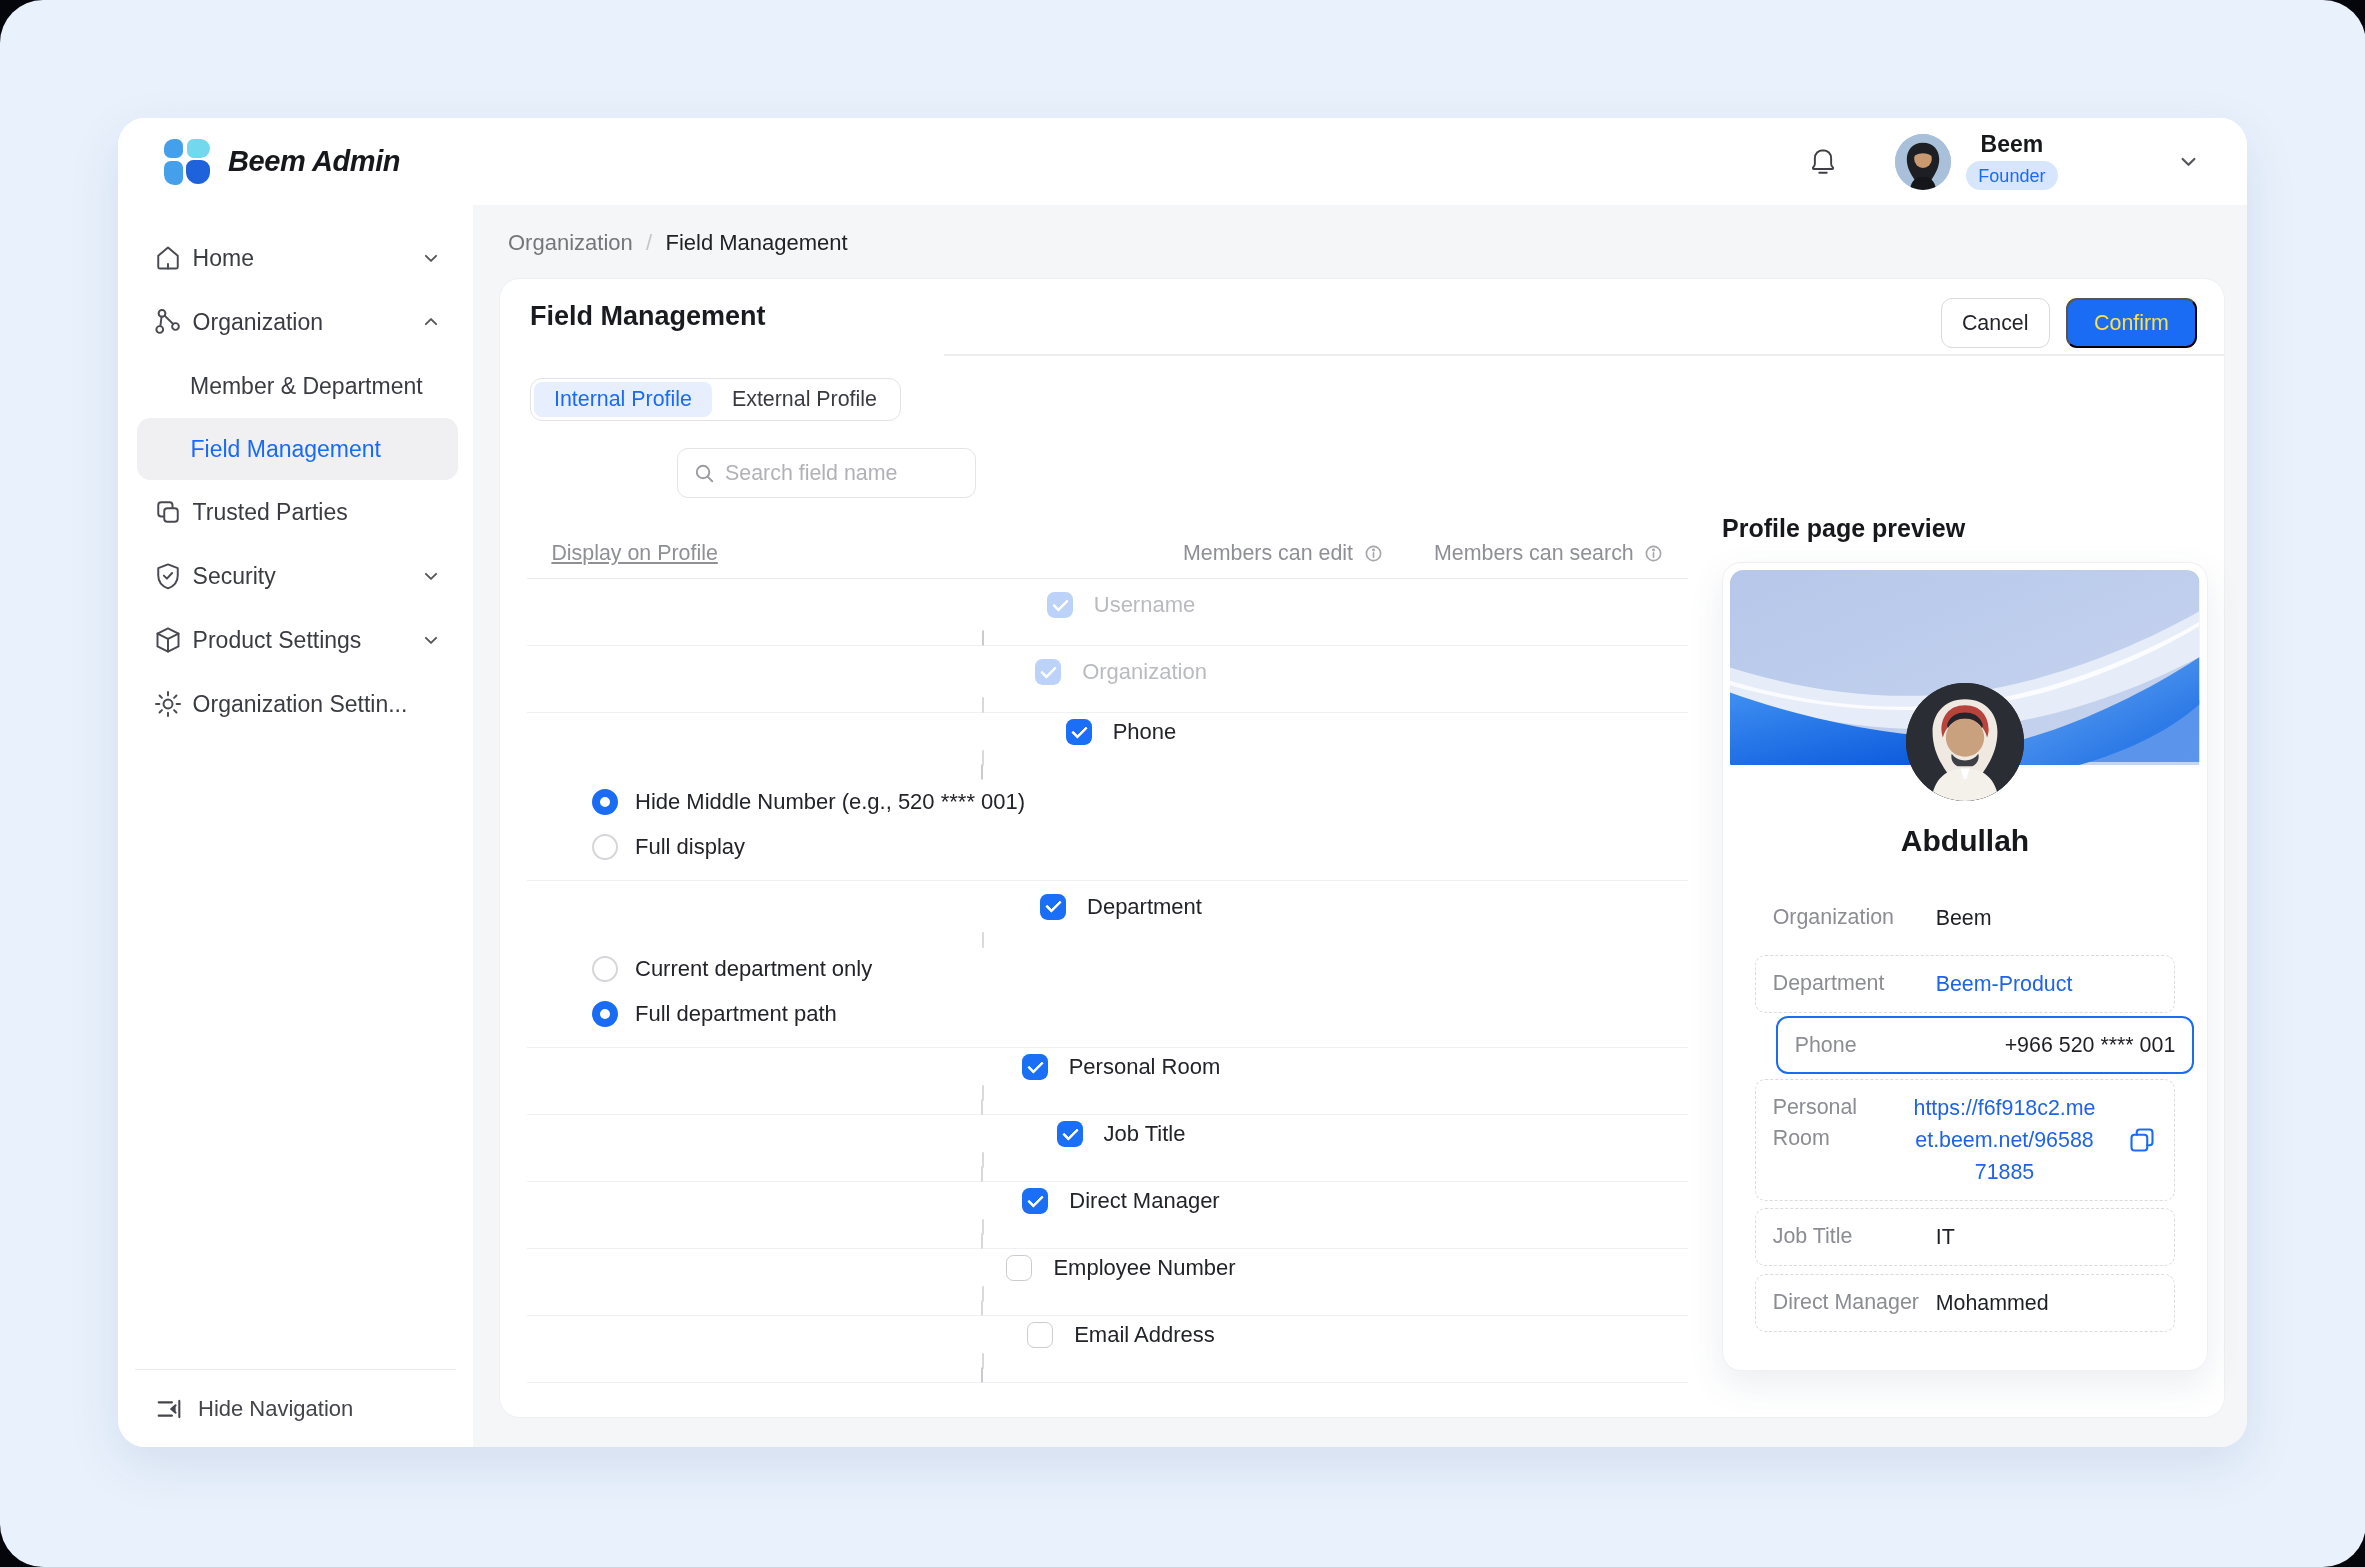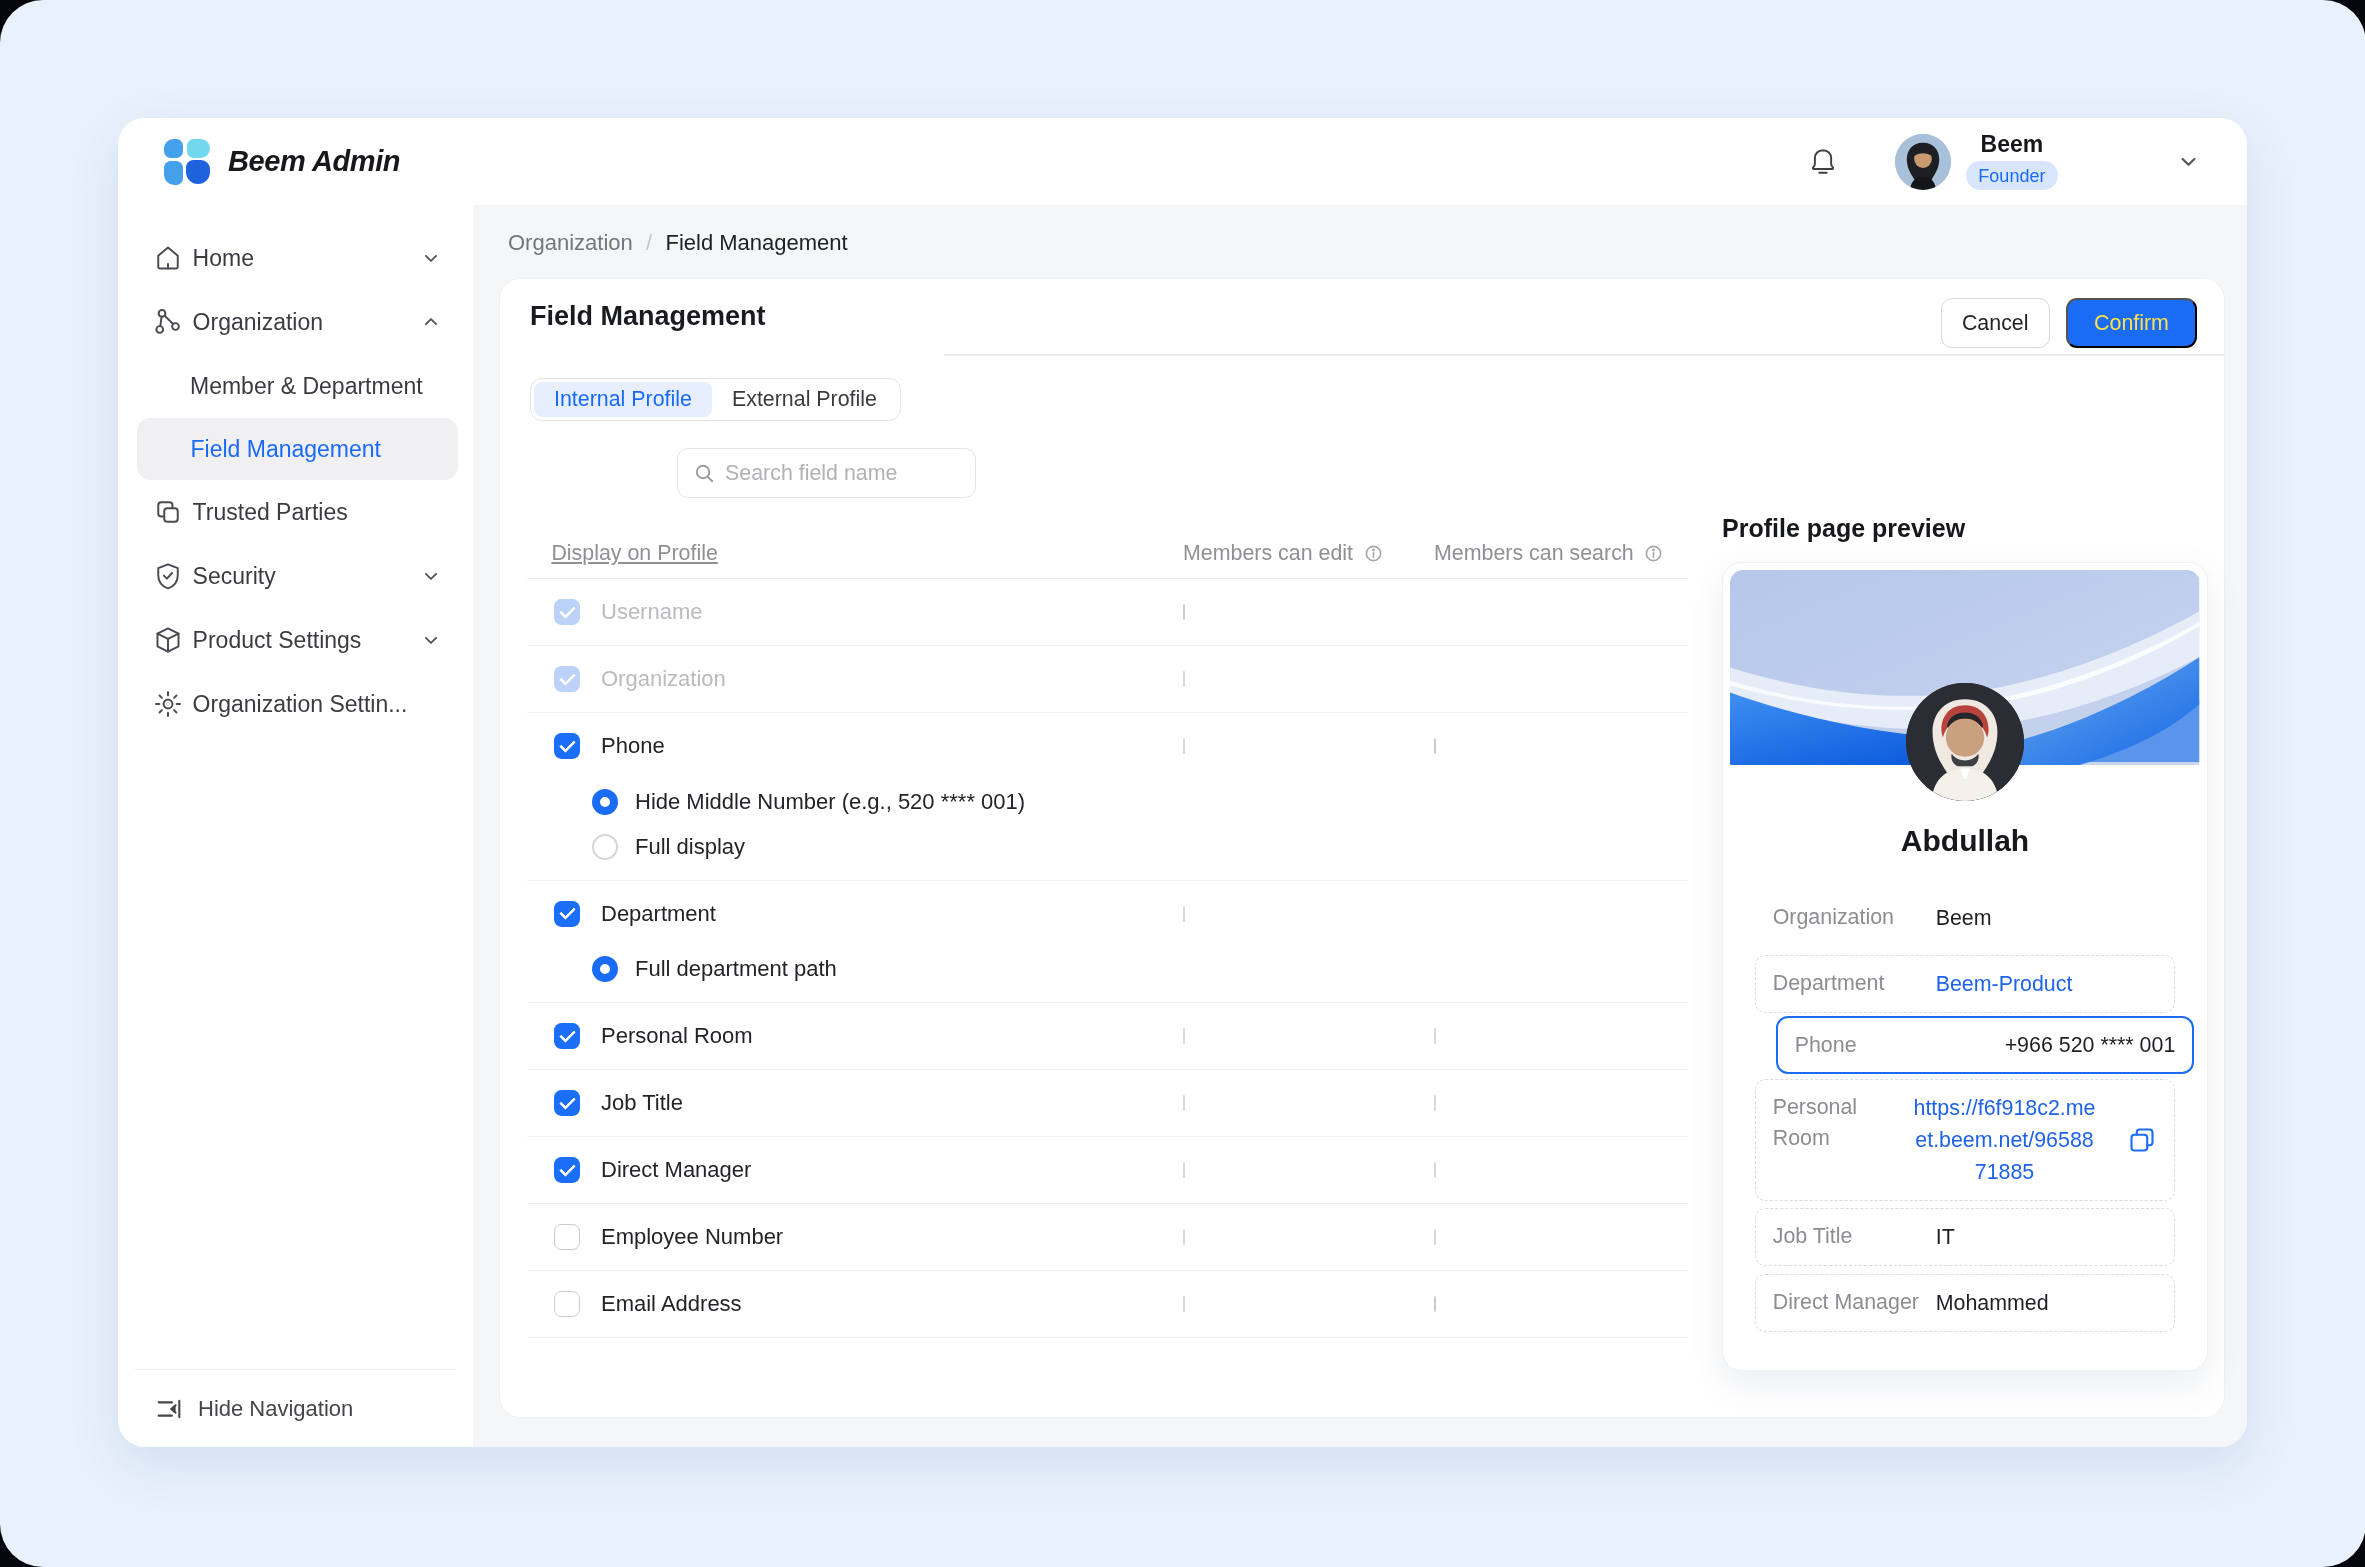--- a/index.html
+++ b/index.html
@@ -64,21 +64,21 @@
   .search input::placeholder{color:#B1B1B6;}
   .search .mag{position:absolute;left:15px;top:12.6px;}
 
   
   .ftable{position:absolute;left:27px;top:250px;width:1161px;}
   .thead{display:flex;align-items:center;height:49px;color:#8F9095;font-size:21.4px;border-bottom:1.5px solid #ECECEF;}
   .hc1{flex:1;padding-left:24.4px;display:flex;align-items:flex-start;gap:9.6px;text-decoration:underline;}
   .hc2{width:251px;display:flex;align-items:center;gap:9.6px;flex:0 0 auto;}
   .hc3{width:254px;display:flex;align-items:center;gap:9.6px;flex:0 0 auto;}
   .rblock{border-bottom:1.5px solid #F0F0F2;}
-  .trow{display:flex;align-items:center;min-height:66px;}
+  .trow{display:flex;align-items:center;min-height:66px;flex-direction:column;}
   .c1{flex:1;display:flex;align-items:center;gap:21px;padding-left:27px;min-width:0;}
   .c2{width:251px;flex:0 0 auto;} .c3{width:254px;flex:0 0 auto;}
   .flabel{font-size:22px;color:#232429;}
   .flabel.disabled{color:#BABBBF;}
   .cb{width:26px;height:26px;border-radius:7.4px;box-sizing:border-box;position:relative;flex:0 0 auto;}
   .cb.checked{background:#1B6EF6;}
   .cb.checked-disabled{background:#BCD2F9;}
   .cb.unchecked{background:#fff;border:1.5px solid #CACACF;}
   .cb.unchecked-disabled{background:#EFEFF1;border:1.5px solid #D9D9DD;}
   .cb.checked::after,.cb.checked-disabled::after{content:"";position:absolute;left:6px;top:6.7px;width:12px;height:6px;
@@ -369,20 +369,24 @@
             </div>
 
             <div class="rblock subpad">
               <div class="trow">
                 <div class="c1">
                   <span class="cb checked"></span>
                   <span class="flabel">Department</span>
                 </div>
                 <div class="c2"><span class="cb unchecked-disabled"></span></div>
                 <div class="c3"><span class="cb checked-disabled"></span></div>
+              </div>
+              <div class="radio-row">
+                <span class="radio unselected"></span>
+                <span class="rlabel">Current department only</span>
               </div>
               <div class="radio-row">
                 <span class="radio selected"></span>
                 <span class="rlabel">Full department path</span>
               </div>
             </div>
 
             <div class="rblock">
               <div class="trow">
                 <div class="c1">

